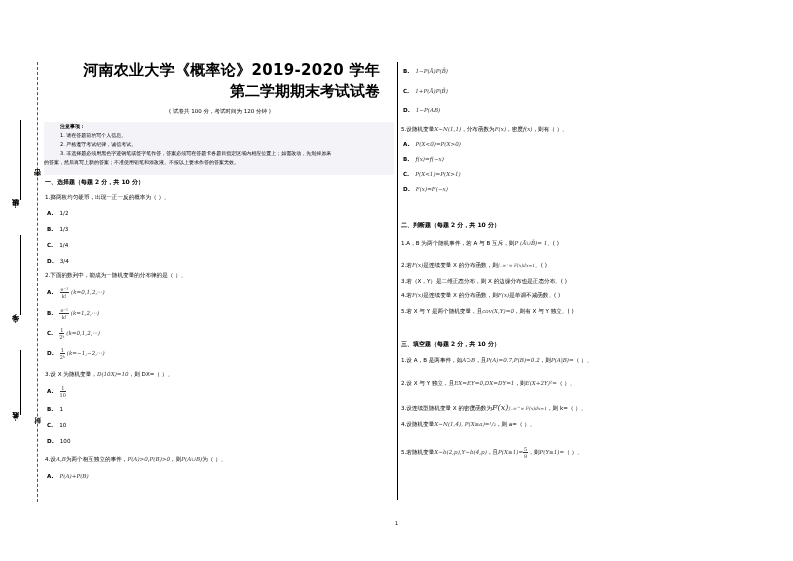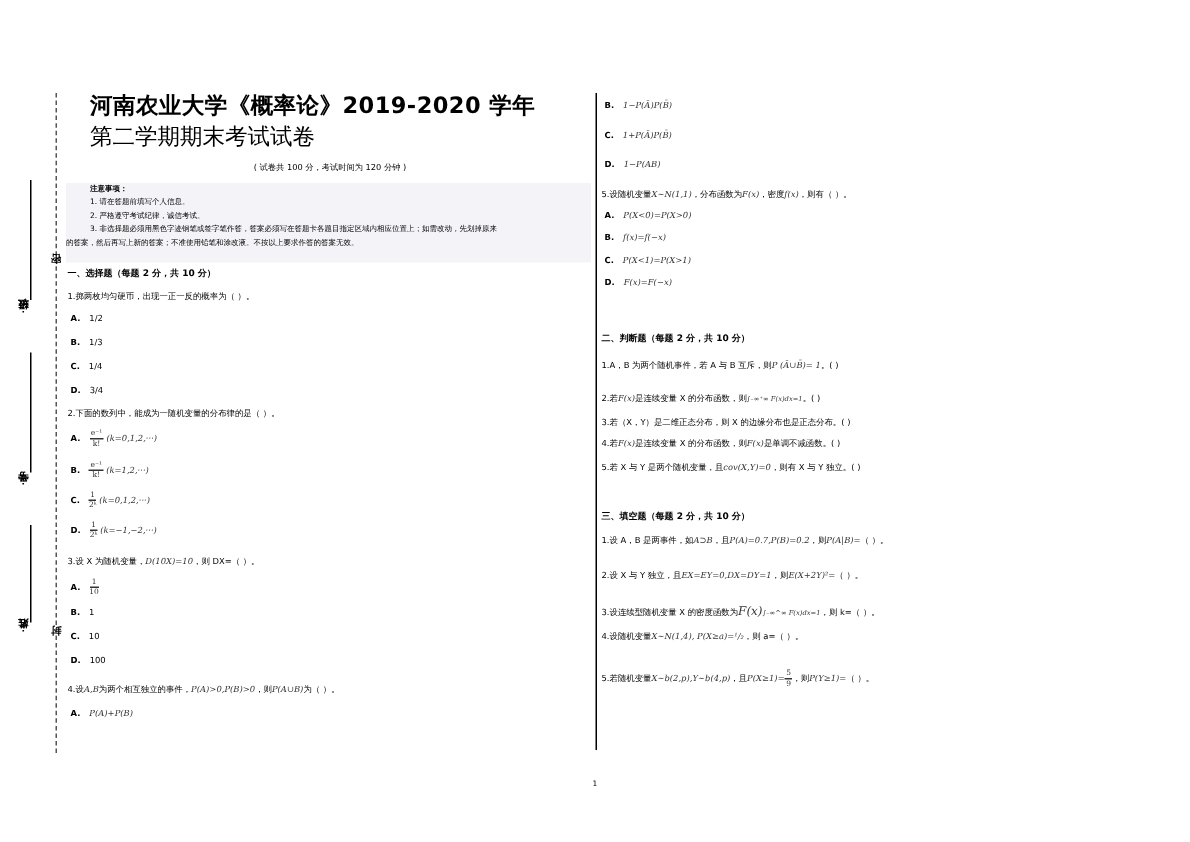--- a/index.html
+++ b/index.html
@@ -3,22 +3,22 @@
 <meta charset="utf-8">
 <style>
   html, body { margin: 0; padding: 0; background: #ffffff; }
   body { width: 793px; height: 561px; position: relative; overflow: hidden;
          font-family: "DejaVu Sans", "Liberation Sans", sans-serif; color: #000; }
   .binding-line { position: absolute; left: 37px; top: 62px; height: 440px; border-left: 1.5px dashed #555; }
   .bind-field-line { position: absolute; left: 20px; width: 0; border-left: 1px solid #000; }
   .vlabel { position: absolute; left: 11px; font-size: 7px; font-weight: bold; writing-mode: vertical-rl; transform: rotate(180deg); white-space: nowrap; }
   .vmark { position: absolute; left: 33px; font-size: 7px; font-weight: bold; writing-mode: vertical-rl; transform: rotate(180deg); background:#fff; }
   .col-divider { position: absolute; left: 397px; top: 62px; height: 438px; border-left: 1.5px solid #000; }
-  .title1 { position: absolute; left: 60px; top: 61px; width: 320px; text-align: left; font-size: 15px; font-weight: bold; letter-spacing: 0.3px; }
-  .title2 { position: absolute; left: 60px; top: 82px; width: 320px; text-align: left; font-size: 15px; font-weight: normal; }
+  .title1 { position: absolute; left: 60px; top: 61px; width: 320px; text-align: right; font-size: 15px; font-weight: bold; letter-spacing: 0.3px; }
+  .title2 { position: absolute; left: 60px; top: 82px; width: 320px; text-align: right; font-size: 15px; font-weight: bold; }
   .subtitle { position: absolute; left: 60px; top: 108px; width: 320px; text-align: center; font-size: 5.5px; }
   .notice { position: absolute; left: 44px; top: 122px; width: 350px; height: 53px; background: #f4f4f8; font-size: 5px; line-height: 9px; }
   .notice .nt { padding-left: 16px; font-weight: bold; }
   .notice .ni { padding-left: 16px; }
   .notice .ni3 { padding-left: 16px; }
   .section-h { position: absolute; font-size: 6px; font-weight: bold; white-space: nowrap; }
   .q { position: absolute; font-size: 5.6px; white-space: nowrap; }
   .opt { position: absolute; font-size: 5.6px; white-space: nowrap; }
   .opt b { font-weight: bold; margin-right: 6px; }
   .math { font-family: "DejaVu Serif", "Liberation Serif", serif; font-style: italic; color: #333; }

